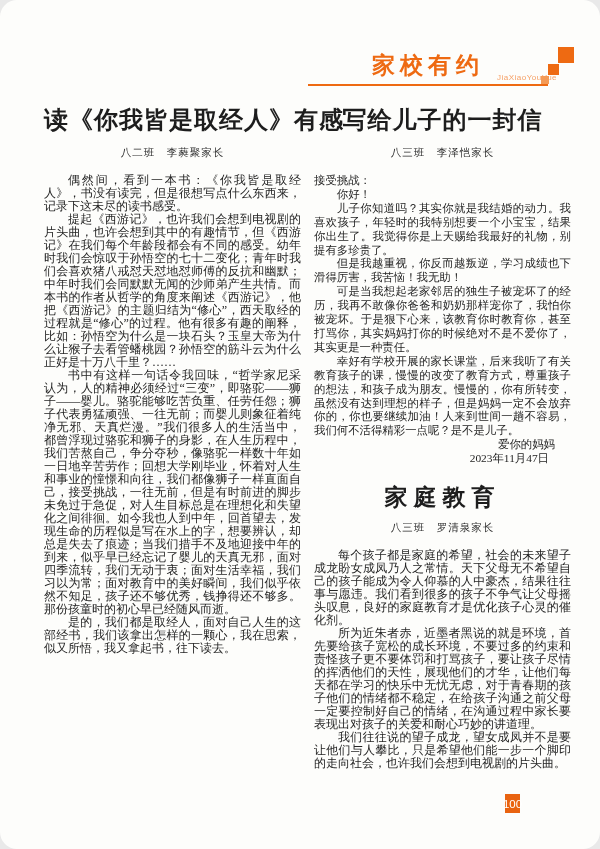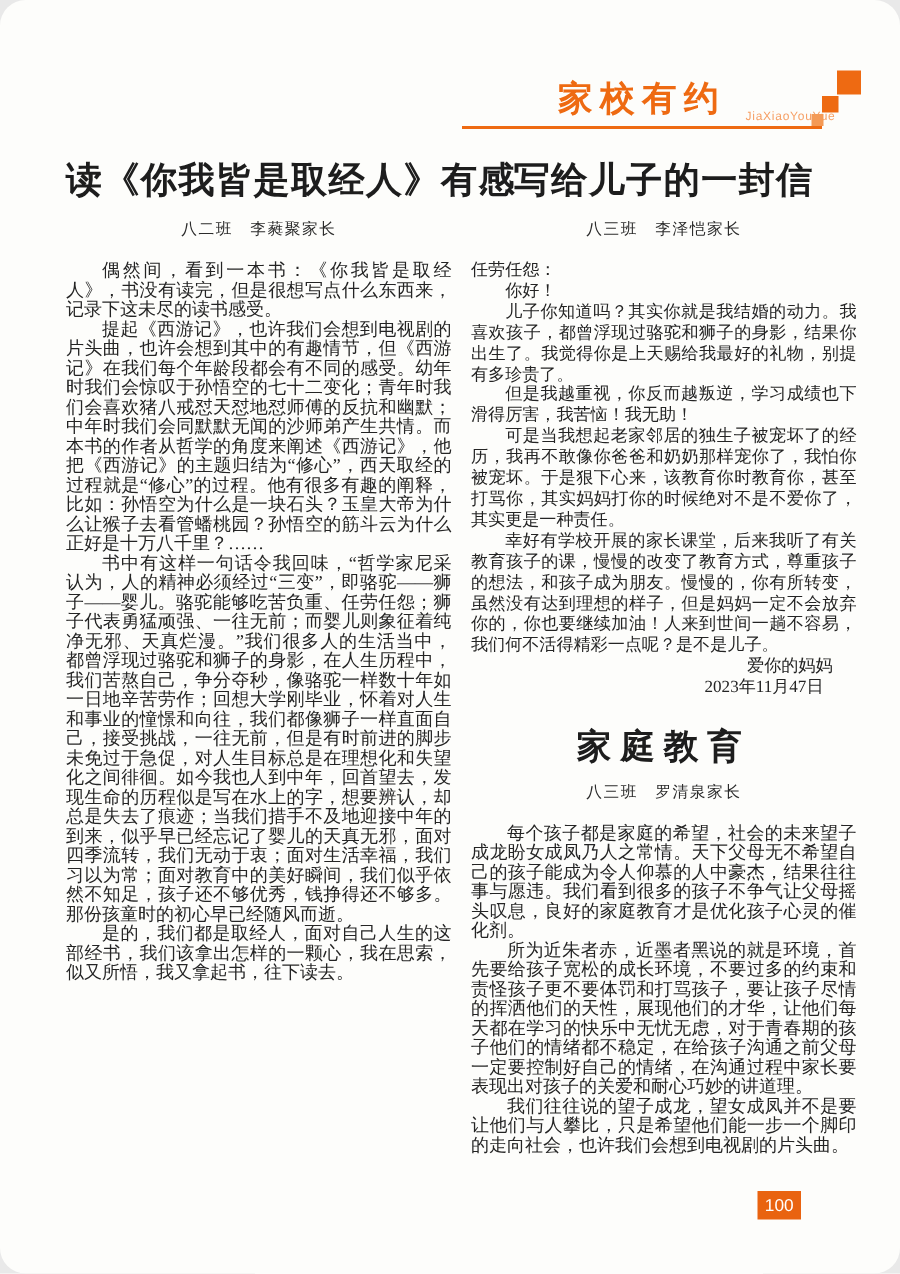--- a/index.html
+++ b/index.html
@@ -51,21 +51,21 @@
     font-size:11.4px;line-height:13.9px;margin:0;
     text-align:justify;text-indent:2em;color:#242424;
   }
   p.no-indent{text-indent:0;}
   p.align-right{text-align:right;text-indent:0;}
   p.signoff{padding-right:16px;}
   p.date{padding-right:22px;}
   .letter-body{margin-bottom:4px;}
   
   .page-number{
-    position:absolute;left:505px;top:794px;width:29px;height:19px;
+    position:absolute;left:505px;top:794px;width:15px;height:19px;
     background:#e96310;color:#ffffff;font-size:11.5px;
     font-family:"Liberation Sans",sans-serif;
     display:flex;align-items:center;justify-content:center;
   }
 </style>
 </head>
 <body>
 
 <div class="page">
 
@@ -87,24 +87,24 @@
         <p>书中有这样一句话令我回味，“哲学家尼采认为，人的精神必须经过“三变”，即骆驼——狮子——婴儿。骆驼能够吃苦负重、任劳任怨；狮子代表勇猛顽强、一往无前；而婴儿则象征着纯净无邪、天真烂漫。”我们很多人的生活当中，都曾浮现过骆驼和狮子的身影，在人生历程中，我们苦熬自己，争分夺秒，像骆驼一样数十年如一日地辛苦劳作；回想大学刚毕业，怀着对人生和事业的憧憬和向往，我们都像狮子一样直面自己，接受挑战，一往无前，但是有时前进的脚步未免过于急促，对人生目标总是在理想化和失望化之间徘徊。如今我也人到中年，回首望去，发现生命的历程似是写在水上的字，想要辨认，却总是失去了痕迹；当我们措手不及地迎接中年的到来，似乎早已经忘记了婴儿的天真无邪，面对四季流转，我们无动于衷；面对生活幸福，我们习以为常；面对教育中的美好瞬间，我们似乎依然不知足，孩子还不够优秀，钱挣得还不够多。那份孩童时的初心早已经随风而逝。</p>
         <p>是的，我们都是取经人，面对自己人生的这部经书，我们该拿出怎样的一颗心，我在思索，似又所悟，我又拿起书，往下读去。</p>
       </div>
   </section>
 
   <section class="col col-right">
     <article>
       <h1 class="article-title">写给儿子的一封信</h1>
       <div class="byline">八三班　李泽恺家长</div>
       <div class="body-right letter-body">
-        <p class="no-indent">任劳任怨：</p>
+        <p class="no-indent">接受挑战：</p>
         <p>你好！</p>
         <div>
-            <p>儿子你知道吗？其实你就是我结婚的动力。我喜欢孩子，都曾浮现过骆驼和狮子的身影，结果你出生了。我觉得你是上天赐给我最好的礼物，别提有多珍贵了。</p>
+            <p>儿子你知道吗？其实你就是我结婚的动力。我喜欢孩子，年轻时的我特别想要一个小宝宝，结果你出生了。我觉得你是上天赐给我最好的礼物，别提有多珍贵了。</p>
             <p>但是我越重视，你反而越叛逆，学习成绩也下滑得厉害，我苦恼！我无助！</p>
             <p>可是当我想起老家邻居的独生子被宠坏了的经历，我再不敢像你爸爸和奶奶那样宠你了，我怕你被宠坏。于是狠下心来，该教育你时教育你，甚至打骂你，其实妈妈打你的时候绝对不是不爱你了，其实更是一种责任。</p>
             <p>幸好有学校开展的家长课堂，后来我听了有关教育孩子的课，慢慢的改变了教育方式，尊重孩子的想法，和孩子成为朋友。慢慢的，你有所转变，虽然没有达到理想的样子，但是妈妈一定不会放弃你的，你也要继续加油！人来到世间一趟不容易，我们何不活得精彩一点呢？是不是儿子。</p>
           </div>
         <p class="align-right signoff">爱你的妈妈</p>
         <p class="align-right date">2023年11月47日</p>
       </div>
     </article>
     <article>
       <h1 class="article-title big">家庭教育</h1>

